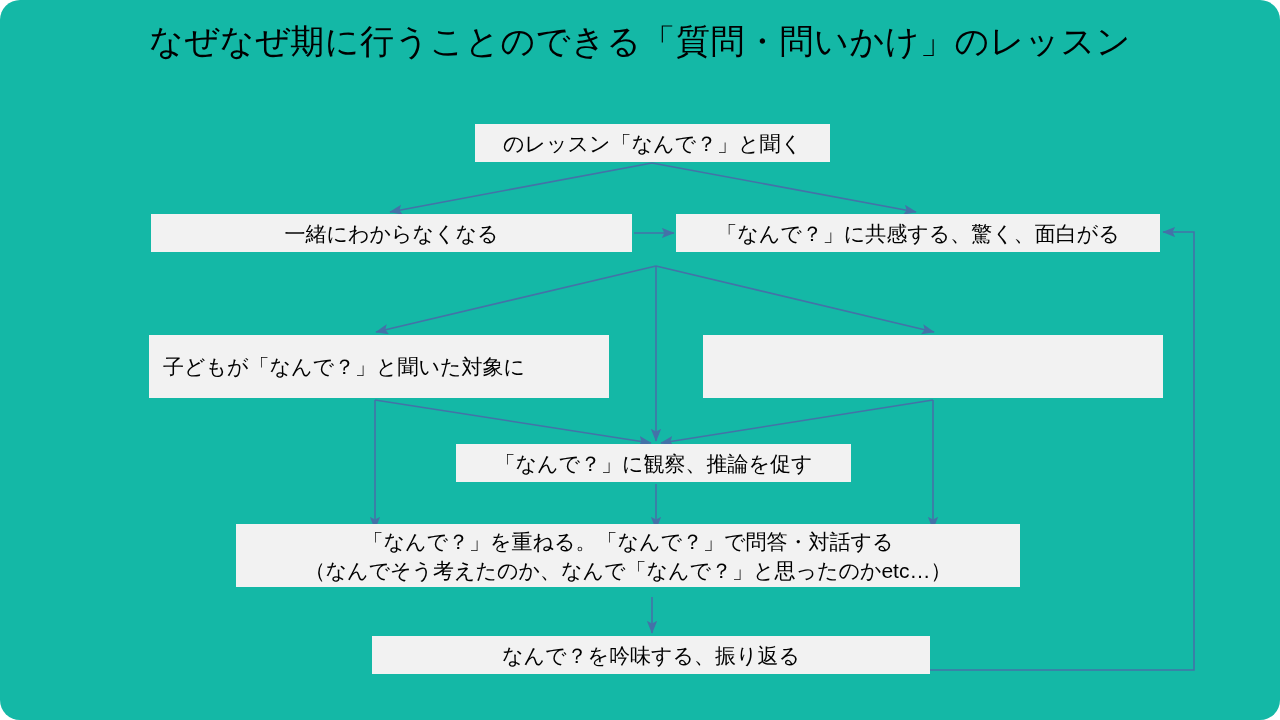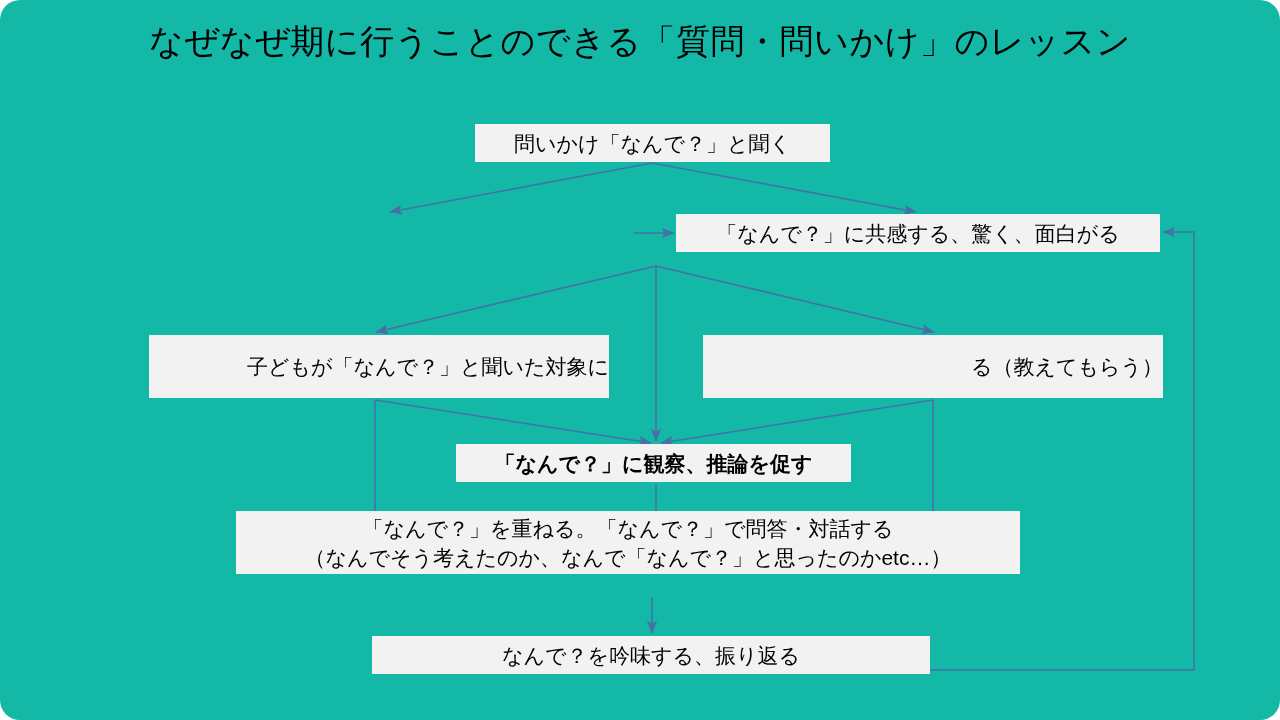--- a/index.html
+++ b/index.html
@@ -39,35 +39,35 @@
     display: flex;
     flex-direction: column;
     justify-content: center;
     z-index: 2;
   }
   .node.center-align {
     align-items: center;
     text-align: center;
   }
   .node.left-align {
-    align-items: flex-end;
+    align-items: flex-start;
     text-align: left;
     padding-left: 14px;
   }
   .node .line {
     white-space: nowrap;
   }
   
   #node-child-asks      { left: 475px;  top: 124px; width: 355px; height: 38px; }
   #node-not-know        { left: 151px;  top: 214px; width: 481px; height: 38px; }
   #node-empathize       { left: 676px;  top: 214px; width: 484px; height: 38px; text-align: center; }
   #node-different-why   { left: 149px;  top: 335px; width: 460px; height: 63px; }
   #node-ask-why-asked   { left: 703px;  top: 335px; width: 460px; height: 63px; }
-  #node-observe         { left: 456px;  top: 444px; width: 395px; height: 38px; font-weight: bold; }
-  #node-repeat-why      { left: 236px;  top: 511px; width: 784px; height: 63px; }
+  #node-observe         { left: 456px;  top: 444px; width: 395px; height: 38px; }
+  #node-repeat-why      { left: 236px;  top: 524px; width: 784px; height: 63px; }
   #node-reflect         { left: 372px;  top: 636px; width: 558px; height: 38px; text-align: right; }
 
   #edges {
     position: absolute;
     left: 0;
     top: 0;
     width: 1280px;
     height: 720px;
     z-index: 1;
     pointer-events: none;
@@ -106,34 +106,36 @@
 
       <path d="M 656,484 L 656,529"></path>
 
       <path d="M 652,597 L 652,633"></path>
 
       <path d="M 930,670 L 1194,670 L 1194,232 L 1163,232"></path>
     </g>
   </svg>
 
   <div class="node center-align" id="node-child-asks">
-    <span class="line">問いかけ「なんで？」と聞く</span>
+    <span class="line">のレッスン「なんで？」と聞く</span>
   </div>
 
+  <div class="node center-align" id="node-not-know">
+    <span class="line">一緒にわからなくなる</span>
+  </div>
 
   <div class="node center-align" id="node-empathize">
     <span class="line">「なんで？」に共感する、驚く、面白がる</span>
   </div>
 
   <div class="node left-align" id="node-different-why">
     <span class="line">子どもが「なんで？」と聞いた対象に</span>
   </div>
 
   <div class="node left-align" id="node-ask-why-asked">
-    <span class="line">る（教えてもらう）</span>
   </div>
 
   <div class="node center-align" id="node-observe">
     <span class="line">「なんで？」に観察、推論を促す</span>
   </div>
 
   <div class="node center-align" id="node-repeat-why">
     <span class="line">「なんで？」を重ねる。「なんで？」で問答・対話する</span>
     <span class="line">（なんでそう考えたのか、なんで「なんで？」と思ったのかetc…）</span>
   </div>

